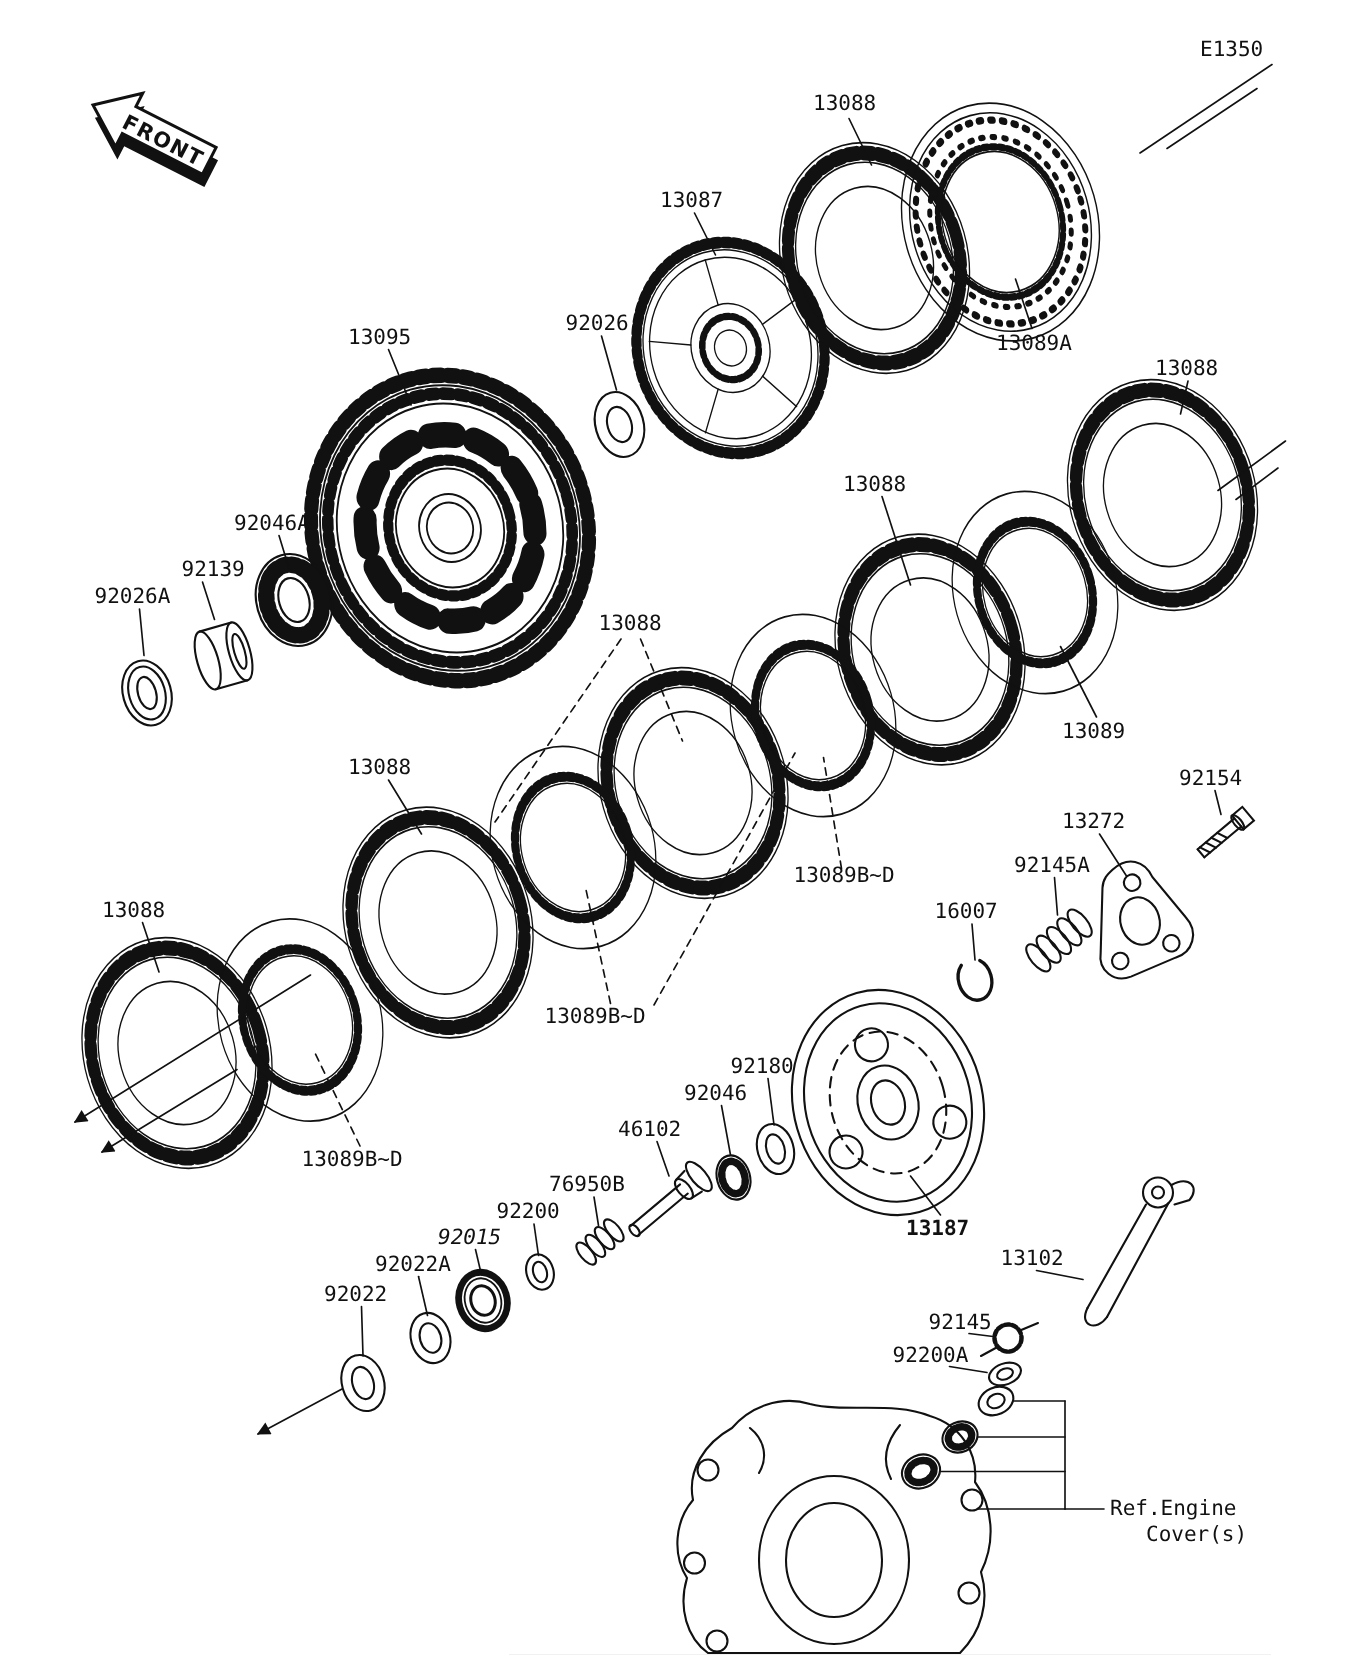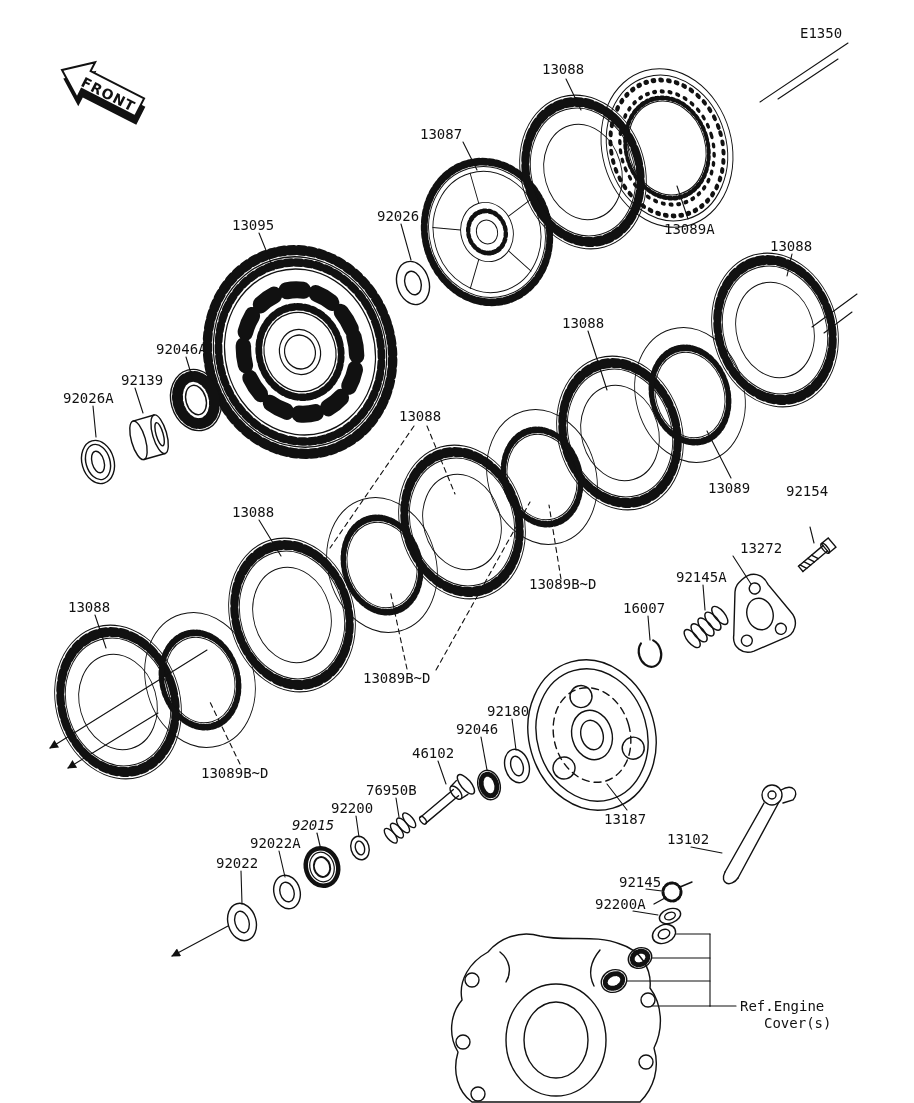--- a/index.html
+++ b/index.html
@@ -345,47 +345,47 @@
         <line x1="710" y1="1006" x2="736" y2="1006"></line>
       </g>
     </g>
   </svg>
 
   <div class="lbl" style="left:800px; top:25px;">E1350</div>
 
   <div class="front-txt">FRONT</div>
 
   <div class="lbl" style="left:542px; top:61px;">13088</div>
-  <div class="lbl" style="left:420px; top:126px;">13087</div>
+  <div class="lbl" style="left:440px; top:126px;">13087</div>
   <div class="lbl" style="left:377px; top:208px;">92026</div>
   <div class="lbl" style="left:232px; top:217px;">13095</div>
   <div class="lbl" style="left:664px; top:221px;">13089A</div>
   <div class="lbl" style="left:770px; top:238px;">13088</div>
   <div class="lbl" style="left:562px; top:315px;">13088</div>
   <div class="lbl" style="left:156px; top:341px;">92046A</div>
   <div class="lbl" style="left:109px; top:372px;margin-left:12px;">92139</div>
   <div class="lbl" style="left:63px;  top:390px;text-align:right;">92026A</div>
   <div class="lbl" style="left:399px; top:408px;">13088</div>
   <div class="lbl" style="left:708px; top:480px;">13089</div>
   <div class="lbl" style="left:232px; top:504px;">13088</div>
-  <div class="lbl" style="left:786px; top:483px;">92154</div>
-  <div class="lbl" style="left:708px; top:540px;margin-left:32px;">13272</div>
+  <div class="lbl" style="left:786px; top:511px;">92154</div>
+  <div class="lbl" style="left:708px; top:540px;">13272</div>
   <div class="lbl" style="left:676px; top:569px;">92145A</div>
   <div class="lbl" style="left:529px; top:576px;">13089B~D</div>
   <div class="lbl" style="left:623px; top:600px;">16007</div>
   <div class="lbl" style="left:68px;  top:599px;">13088</div>
   <div class="lbl" style="left:363px; top:670px;">13089B~D</div>
   <div class="lbl" style="left:487px; top:703px;">92180</div>
   <div class="lbl" style="left:456px; top:721px;">92046</div>
   <div class="lbl" style="left:412px; top:745px;">46102</div>
   <div class="lbl" style="left:201px; top:765px;">13089B~D</div>
   <div class="lbl" style="left:366px; top:782px;">76950B</div>
   <div class="lbl" style="left:331px; top:800px;">92200</div>
   <div class="lbl" style="left:292px; top:817px;font-style:italic;">92015</div>
-  <div class="lbl" style="left:604px; top:811px;">13187</div>
+  <div class="lbl" style="left:604px; top:811px;font-weight:bold;">13187</div>
   <div class="lbl" style="left:667px; top:831px;">13102</div>
   <div class="lbl" style="left:250px; top:835px;">92022A</div>
   <div class="lbl" style="left:216px; top:855px;">92022</div>
   <div class="lbl" style="left:619px; top:874px;">92145</div>
   <div class="lbl" style="left:595px; top:896px;">92200A</div>
 
   <div class="lbl" style="left:740px; top:998px;">Ref.Engine</div>
   <div class="lbl" style="left:764px; top:1015px;">Cover(s)</div>
 
 </div>

